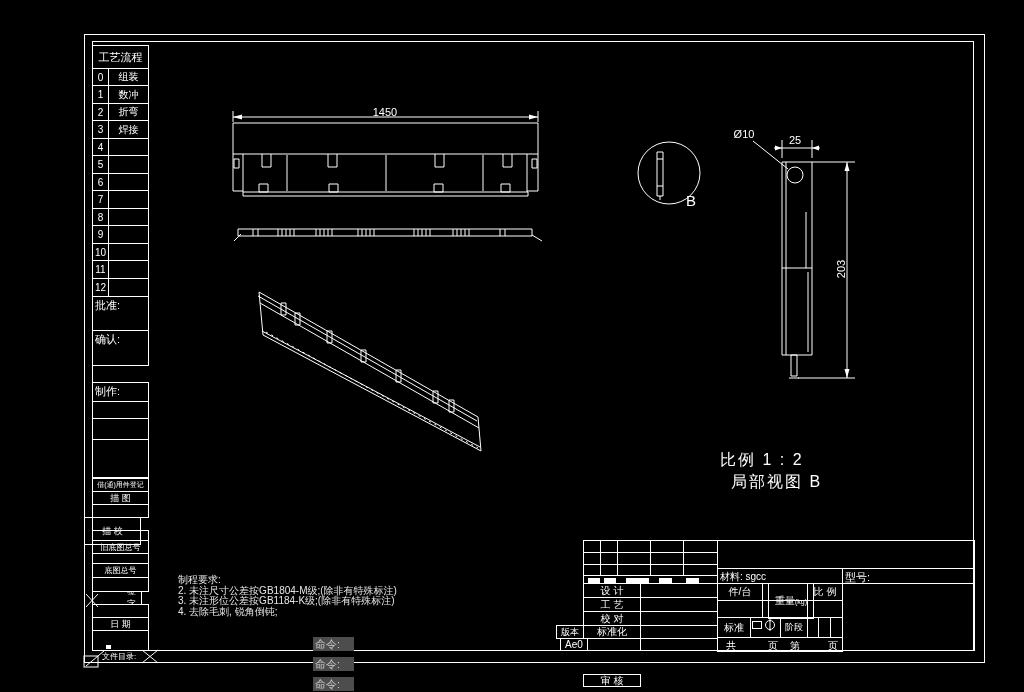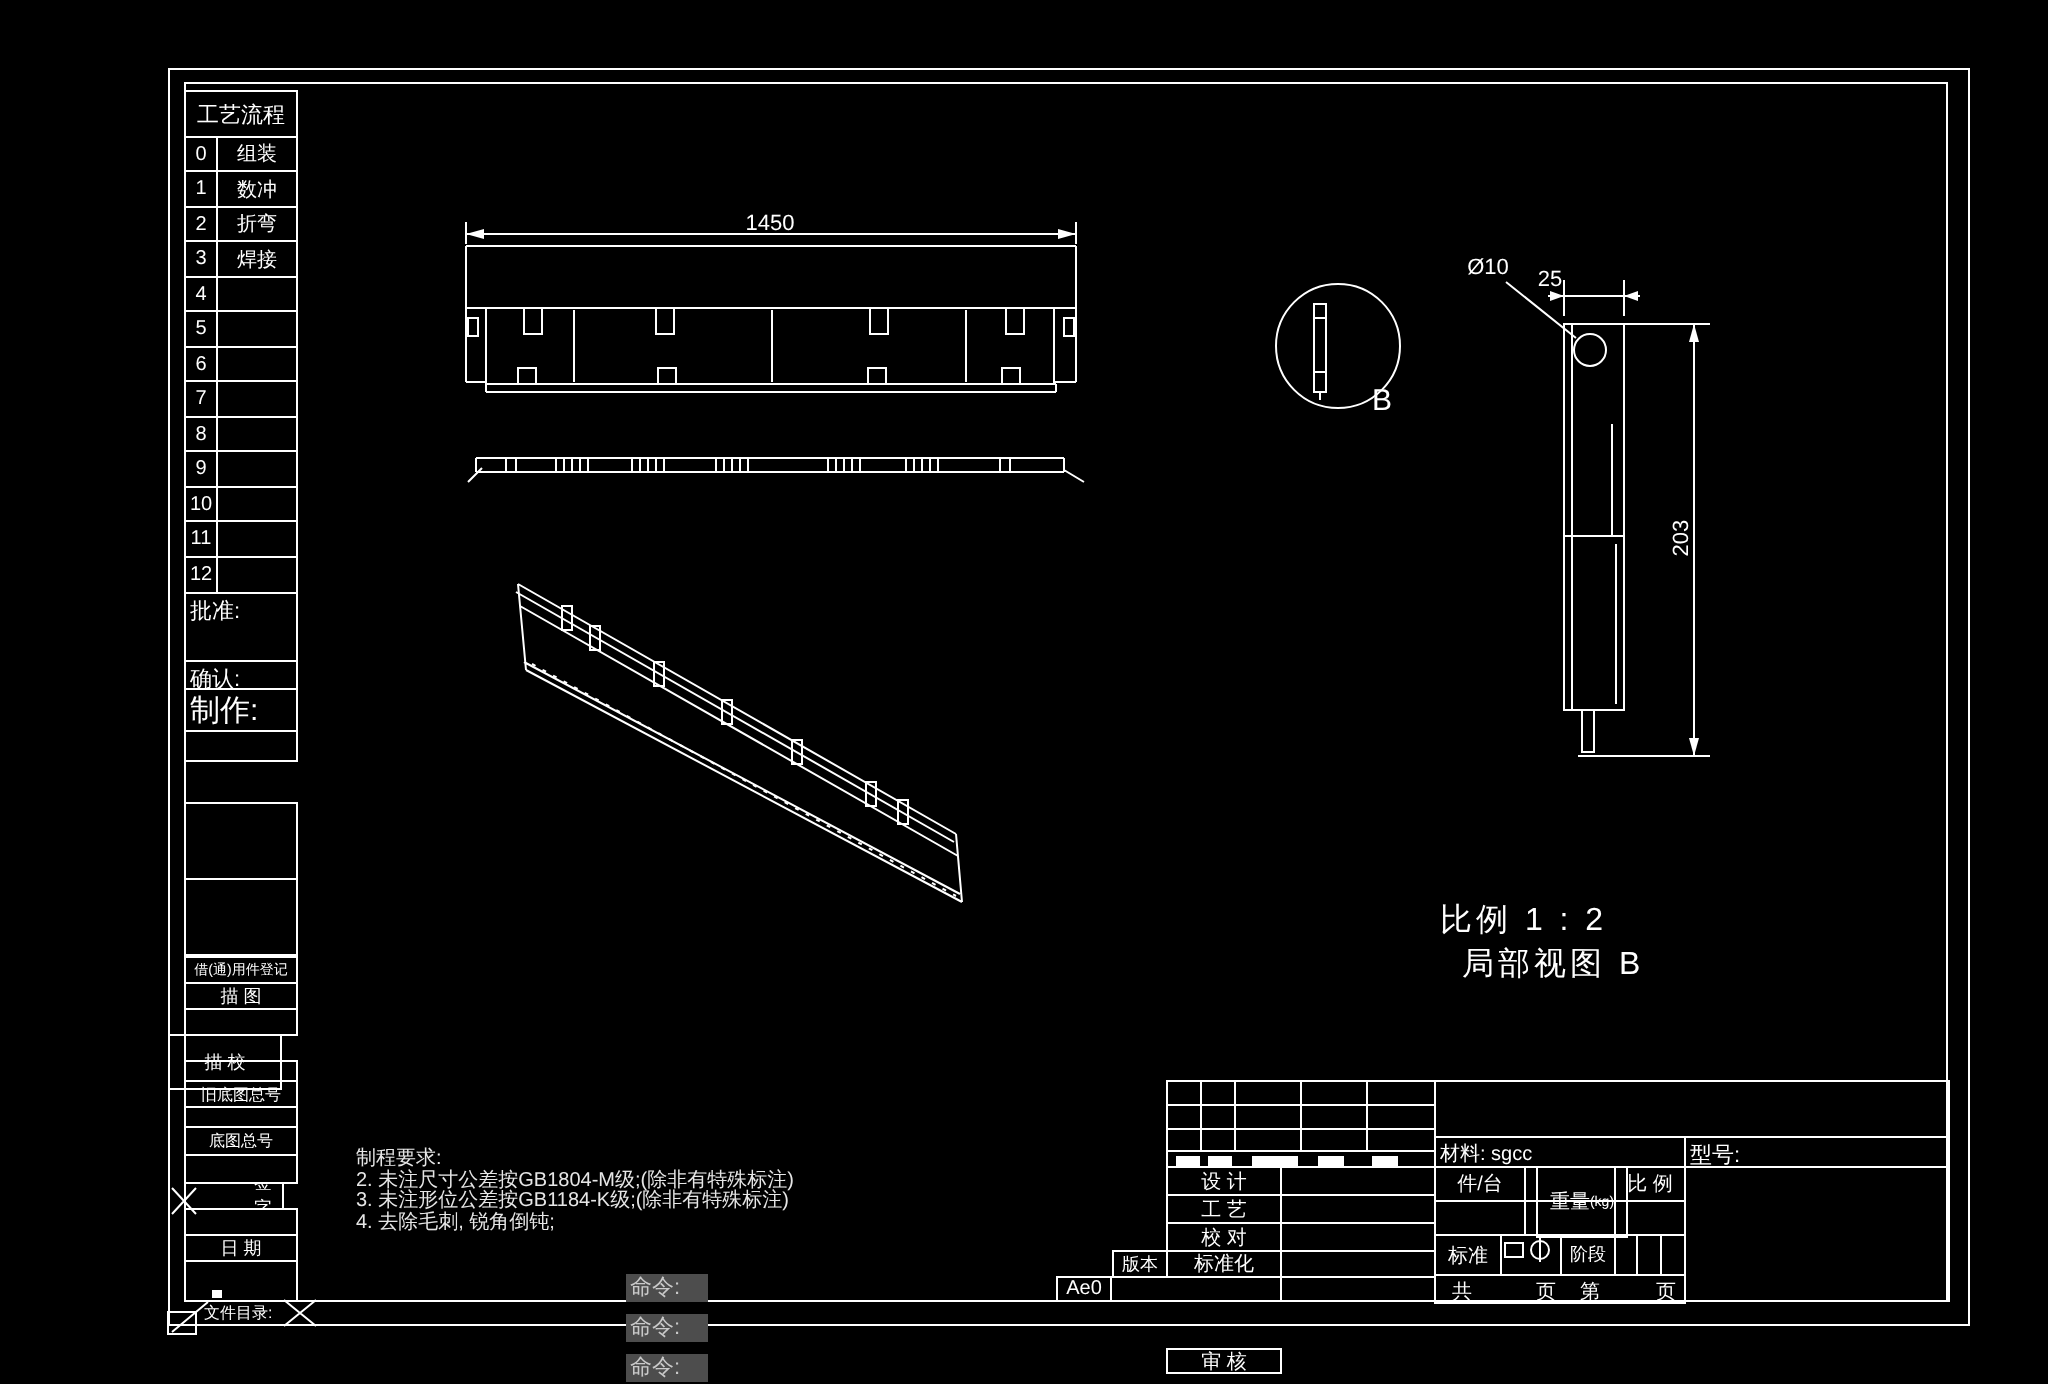--- a/index.html
+++ b/index.html
@@ -100,21 +100,21 @@
   <div class="cell cc" style="left:108px;top:260px;width:41px;height:19px;font-size:10px;"></div>
   <div class="cell cc" style="left:92px;top:278px;width:17px;height:19px;font-size:10px;">12</div>
   <div class="cell cc" style="left:108px;top:278px;width:41px;height:19px;font-size:10px;"></div>
 
   <div class="cell" style="left:92px;top:296px;width:57px;height:35px;font-size:11px;">
       <span class="tl">批准:</span>
     </div>
   <div class="cell" style="left:92px;top:330px;width:57px;height:36px;font-size:11px;">
       <span class="tl">确认:</span>
     </div>
-  <div class="cell" style="left:92px;top:344px;width:57px;height:37px;font-size:15px;">
+  <div class="cell" style="left:92px;top:382px;width:57px;height:37px;font-size:11px;">
       <span class="tl">制作:</span>
     </div>
   <div class="cell" style="left:92px;top:401px;width:57px;height:39px;"></div>
   <div class="cell" style="left:92px;top:439px;width:57px;height:39px;"></div>
 
   <div class="cell cc" style="left:92px;top:478px;width:57px;height:14px;font-size:7px;">借(通)用件登记</div>
   <div class="cell cc" style="left:92px;top:491px;width:57px;height:14px;font-size:9px;">描 图</div>
   <div class="cell" style="left:92px;top:504px;width:57px;height:14px;"></div>
   <div class="cell cc" style="left:84px;top:517px;width:57px;height:28px;font-size:9px;">描 校</div>
   <div class="cell" style="left:92px;top:530px;width:57px;height:11px;"></div>
@@ -164,21 +164,21 @@
   <div class="cell cc" style="left:583px;top:597px;width:58px;height:15px;font-size:10px;">工 艺</div>
   <div class="cell" style="left:640px;top:597px;width:78px;height:15px;"></div>
   <div class="cell cc" style="left:583px;top:611px;width:58px;height:15px;font-size:10px;">校 对</div>
   <div class="cell" style="left:640px;top:611px;width:78px;height:15px;"></div>
   <div class="cell cc" style="left:583px;top:625px;width:58px;height:14px;font-size:10px;">标准化</div>
   <div class="cell" style="left:640px;top:625px;width:78px;height:14px;"></div>
   <div class="cell cc" style="left:583px;top:674px;width:58px;height:13px;font-size:10px;">审 核</div>
   <div class="cell" style="left:640px;top:638px;width:78px;height:13px;"></div>
 
   <div class="cell cc" style="left:556px;top:625px;width:28px;height:14px;font-size:9px;">版本</div>
-  <div class="cell cc" style="left:528px;top:638px;width:28px;height:13px;font-size:10px;">Ae0</div>
+  <div class="cell cc" style="left:560px;top:638px;width:28px;height:13px;font-size:10px;">Ae0</div>
 
   <div class="cell" style="left:717px;top:540px;width:258px;height:29px;"></div>
   <div class="cell" style="left:717px;top:568px;width:126px;height:16px;font-size:10px;">
       <span class="tl">材料: sgcc</span>
     </div>
   <div class="cell" style="left:842px;top:568px;width:133px;height:16px;font-size:11px;">
       <span class="tl">型号:</span>
     </div>
 
   <div class="cell cc" style="left:717px;top:583px;width:46px;height:18px;font-size:10px;">件/台</div>
@@ -207,21 +207,21 @@
   <div class="cell" style="left:717px;top:637px;width:126px;height:15px;font-size:10px;">
     <span style="position:absolute;left:8px;top:1px;">共</span>
     <span style="position:absolute;left:50px;top:1px;">页</span>
     <span style="position:absolute;left:72px;top:1px;">第</span>
     <span style="position:absolute;left:110px;top:1px;">页</span>
   </div>
   <div class="cell" style="left:842px;top:583px;width:133px;height:68px;"></div>
 
   <div class="dim" style="left:363px;top:106px;width:44px;">1450</div>
   <div class="dim" style="left:729px;top:128px;width:30px;">Ø10</div>
-  <div class="dim" style="left:764px;top:134px;width:22px;">25</div>
+  <div class="dim" style="left:784px;top:134px;width:22px;">25</div>
   <div class="dim" style="left:826px;top:263px;width:30px;transform:rotate(-90deg);">203</div>
   <div class="txt" style="left:686px;top:192px;font-size:15px;">B</div>
   <div class="cap" style="left:731px;top:432px;margin-top:40px;">局部视图 B</div>
   <div class="cap" style="left:720px;top:450px;text-align:center;">比例 1 : 2</div>
 
   <div class="cmdbox" style="left:313px;top:637px;">命令:</div>
   <div class="cmdbox" style="left:313px;top:657px;">命令:</div>
   <div class="cmdbox" style="left:313px;top:677px;">命令:</div>
 
 </div>

